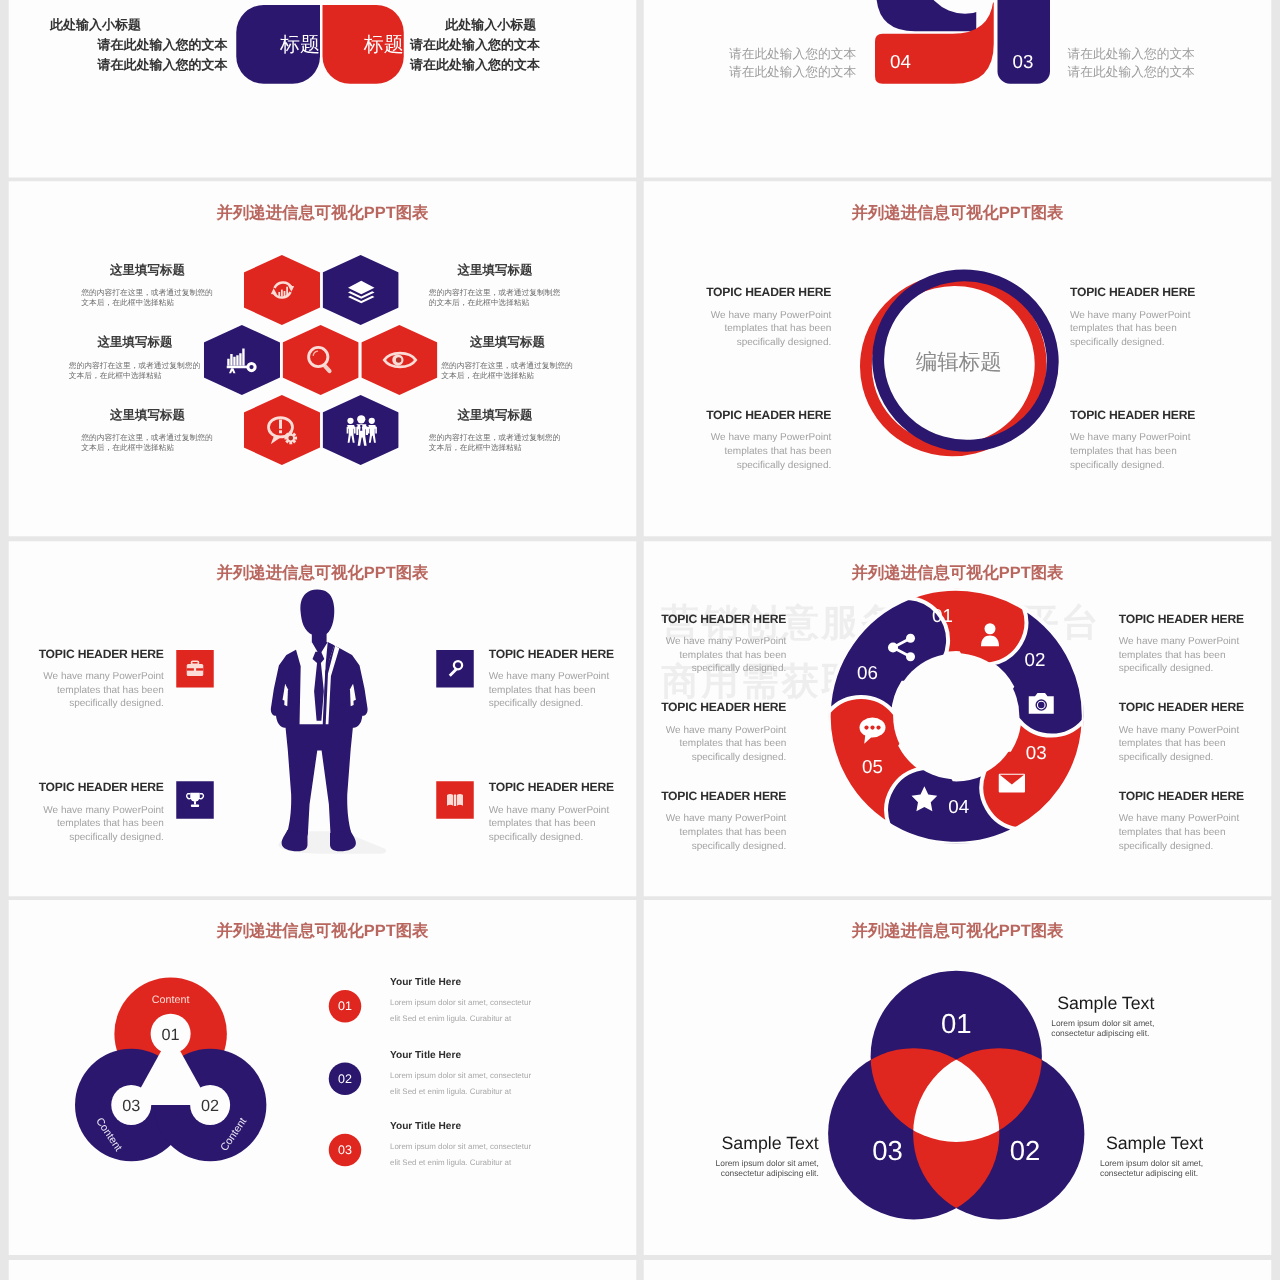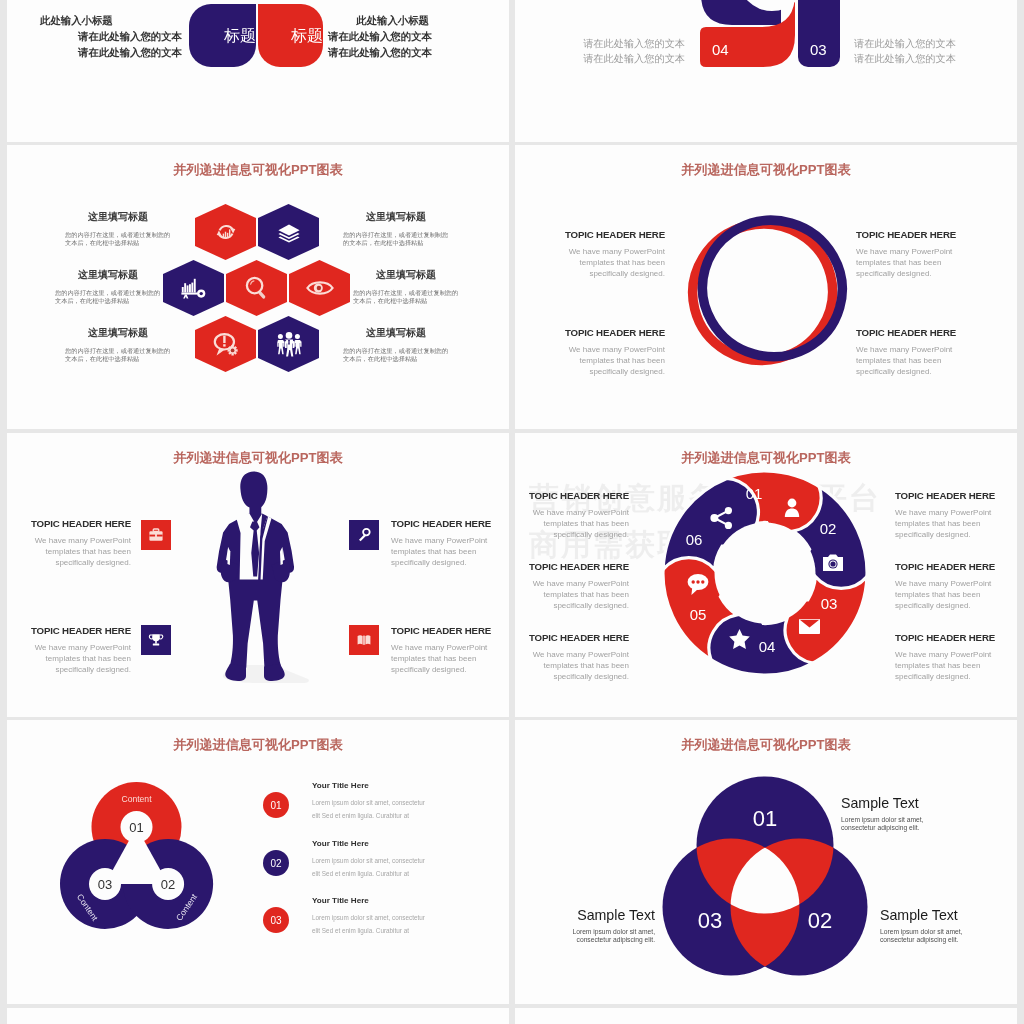--- a/index.html
+++ b/index.html
@@ -106,21 +106,21 @@
   .lbadge{width:26px;height:26px;border-radius:50%;color:#fff;font-size:10px;
           display:flex;align-items:center;justify-content:center;flex:0 0 auto;margin-top:10px;}
   .lb-red{background:#e0271f;} .lb-navy{background:#2b176d;}
   .ltxt{margin-left:23px;}
   .ltxt .lh{font-size:8.1px;font-weight:700;color:#2e2e2e;line-height:1;margin-bottom:10px;}
   .ltxt .lb{font-size:6.35px;color:#a8a8a8;line-height:1;margin-bottom:7px;}
 
   
   .venn{position:absolute;left:147px;top:56px;}
   .vtxt{position:absolute;}
-  .vtxt .vh{font-size:14.2px;color:#1b1b1b;font-weight:400;line-height:1;margin-bottom:6px;}
+  .vtxt .vh{font-size:14.2px;color:#1b1b1b;font-weight:400;line-height:1;margin-bottom:6px;text-align:right;}
   .vtxt .vb{font-size:6.7px;color:#4f4f4f;line-height:1.12;}
   .vt1{left:326px;top:76px;text-align:left;}
   .vt2{left:365px;top:188px;text-align:left;}
   .vt3{left:0px;top:188px;width:140px;text-align:right;}
 </style>
 </head>
 <body>
 
 <div class="page" id="page">
 
@@ -283,20 +283,21 @@
 <div class="slide" id="s3">
   <div class="stitle">并列递进信息可视化PPT图表</div>
   <svg class="ring-svg" width="190" height="190" viewBox="0 0 190 190">
     <g transform="rotate(-14 95 95)">
       <ellipse cx="90" cy="97" rx="70" ry="68" fill="none" stroke="#e0271f" stroke-width="9.5"></ellipse>
     </g>
     <g transform="rotate(16 95 95)">
       <ellipse cx="100" cy="93" rx="70" ry="68" fill="none" stroke="#2b176d" stroke-width="9.5"></ellipse>
     </g>
   </svg>
+  <div class="ring-center">编辑标题</div>
 
   <div class="topic t-right" style="left:44px;top:85px;">
     <div class="th">TOPIC HEADER HERE</div>
     <div class="tb">We have many PowerPoint templates that has been specifically designed.</div>
   </div>
   <div class="topic t-left" style="left:341px;top:85px;">
     <div class="th">TOPIC HEADER HERE</div>
     <div class="tb">We have many PowerPoint templates that has been specifically designed.</div>
   </div>
   <div class="topic t-right" style="left:44px;top:183px;">

